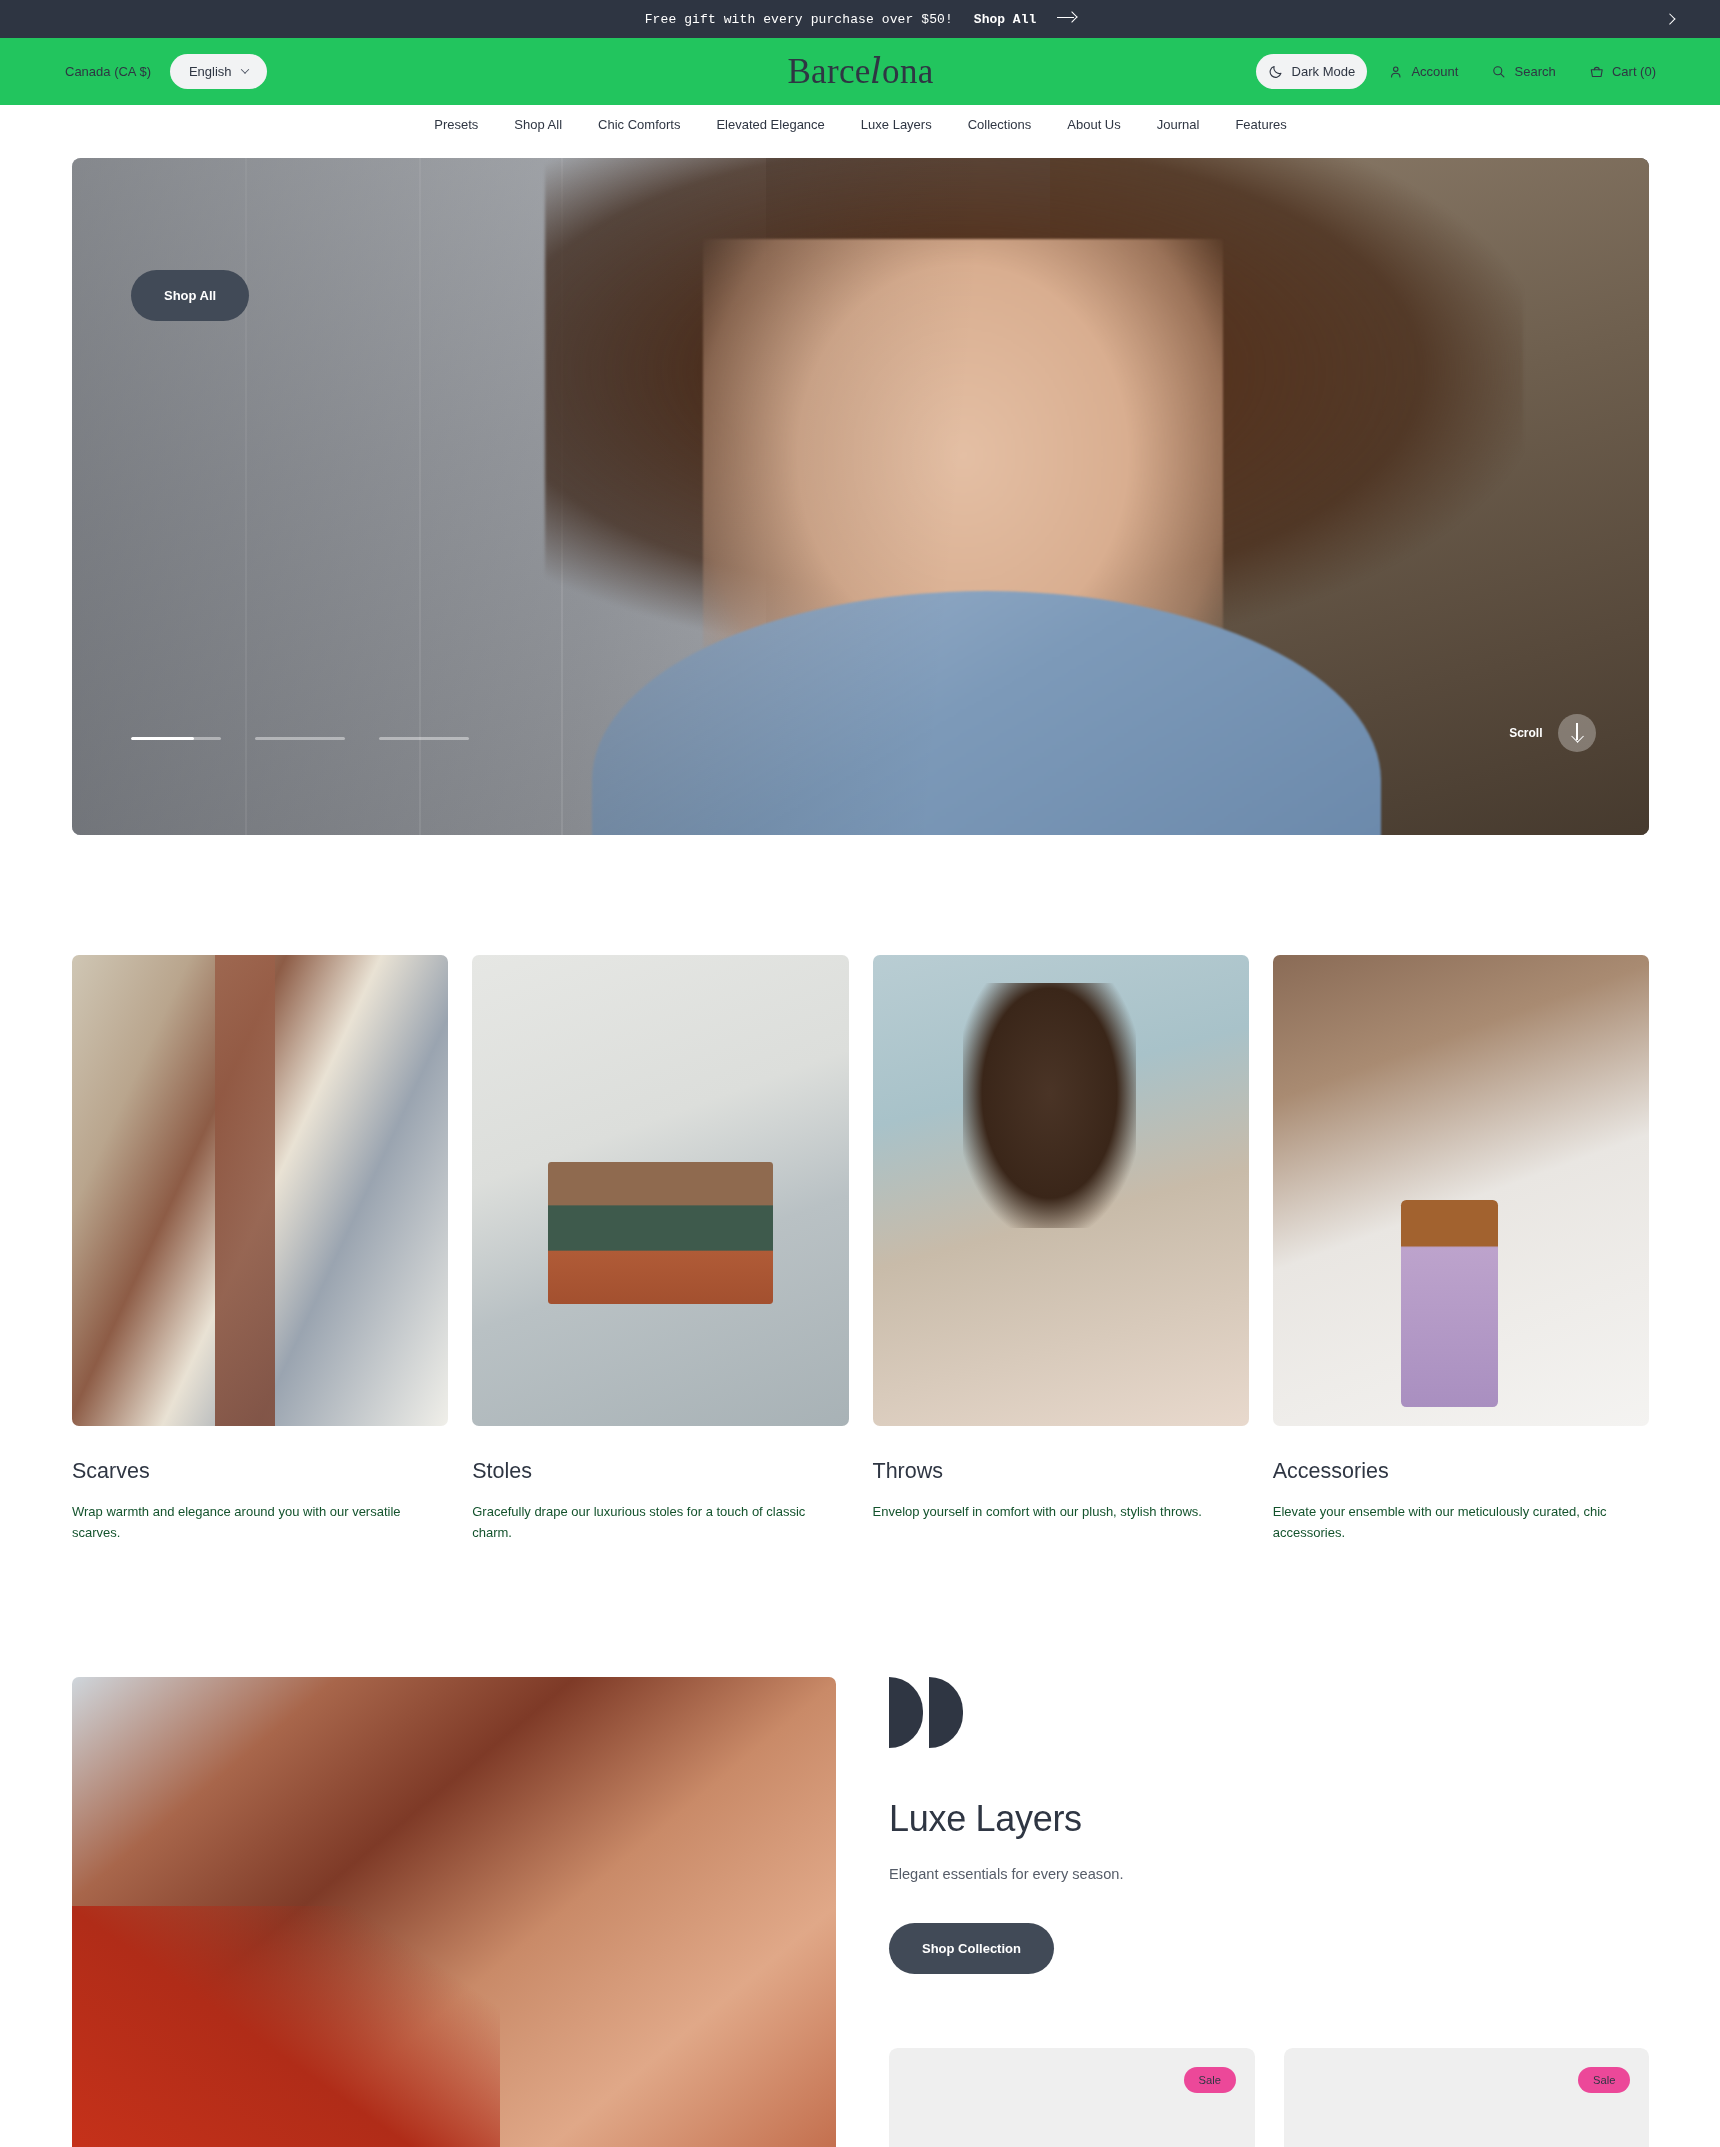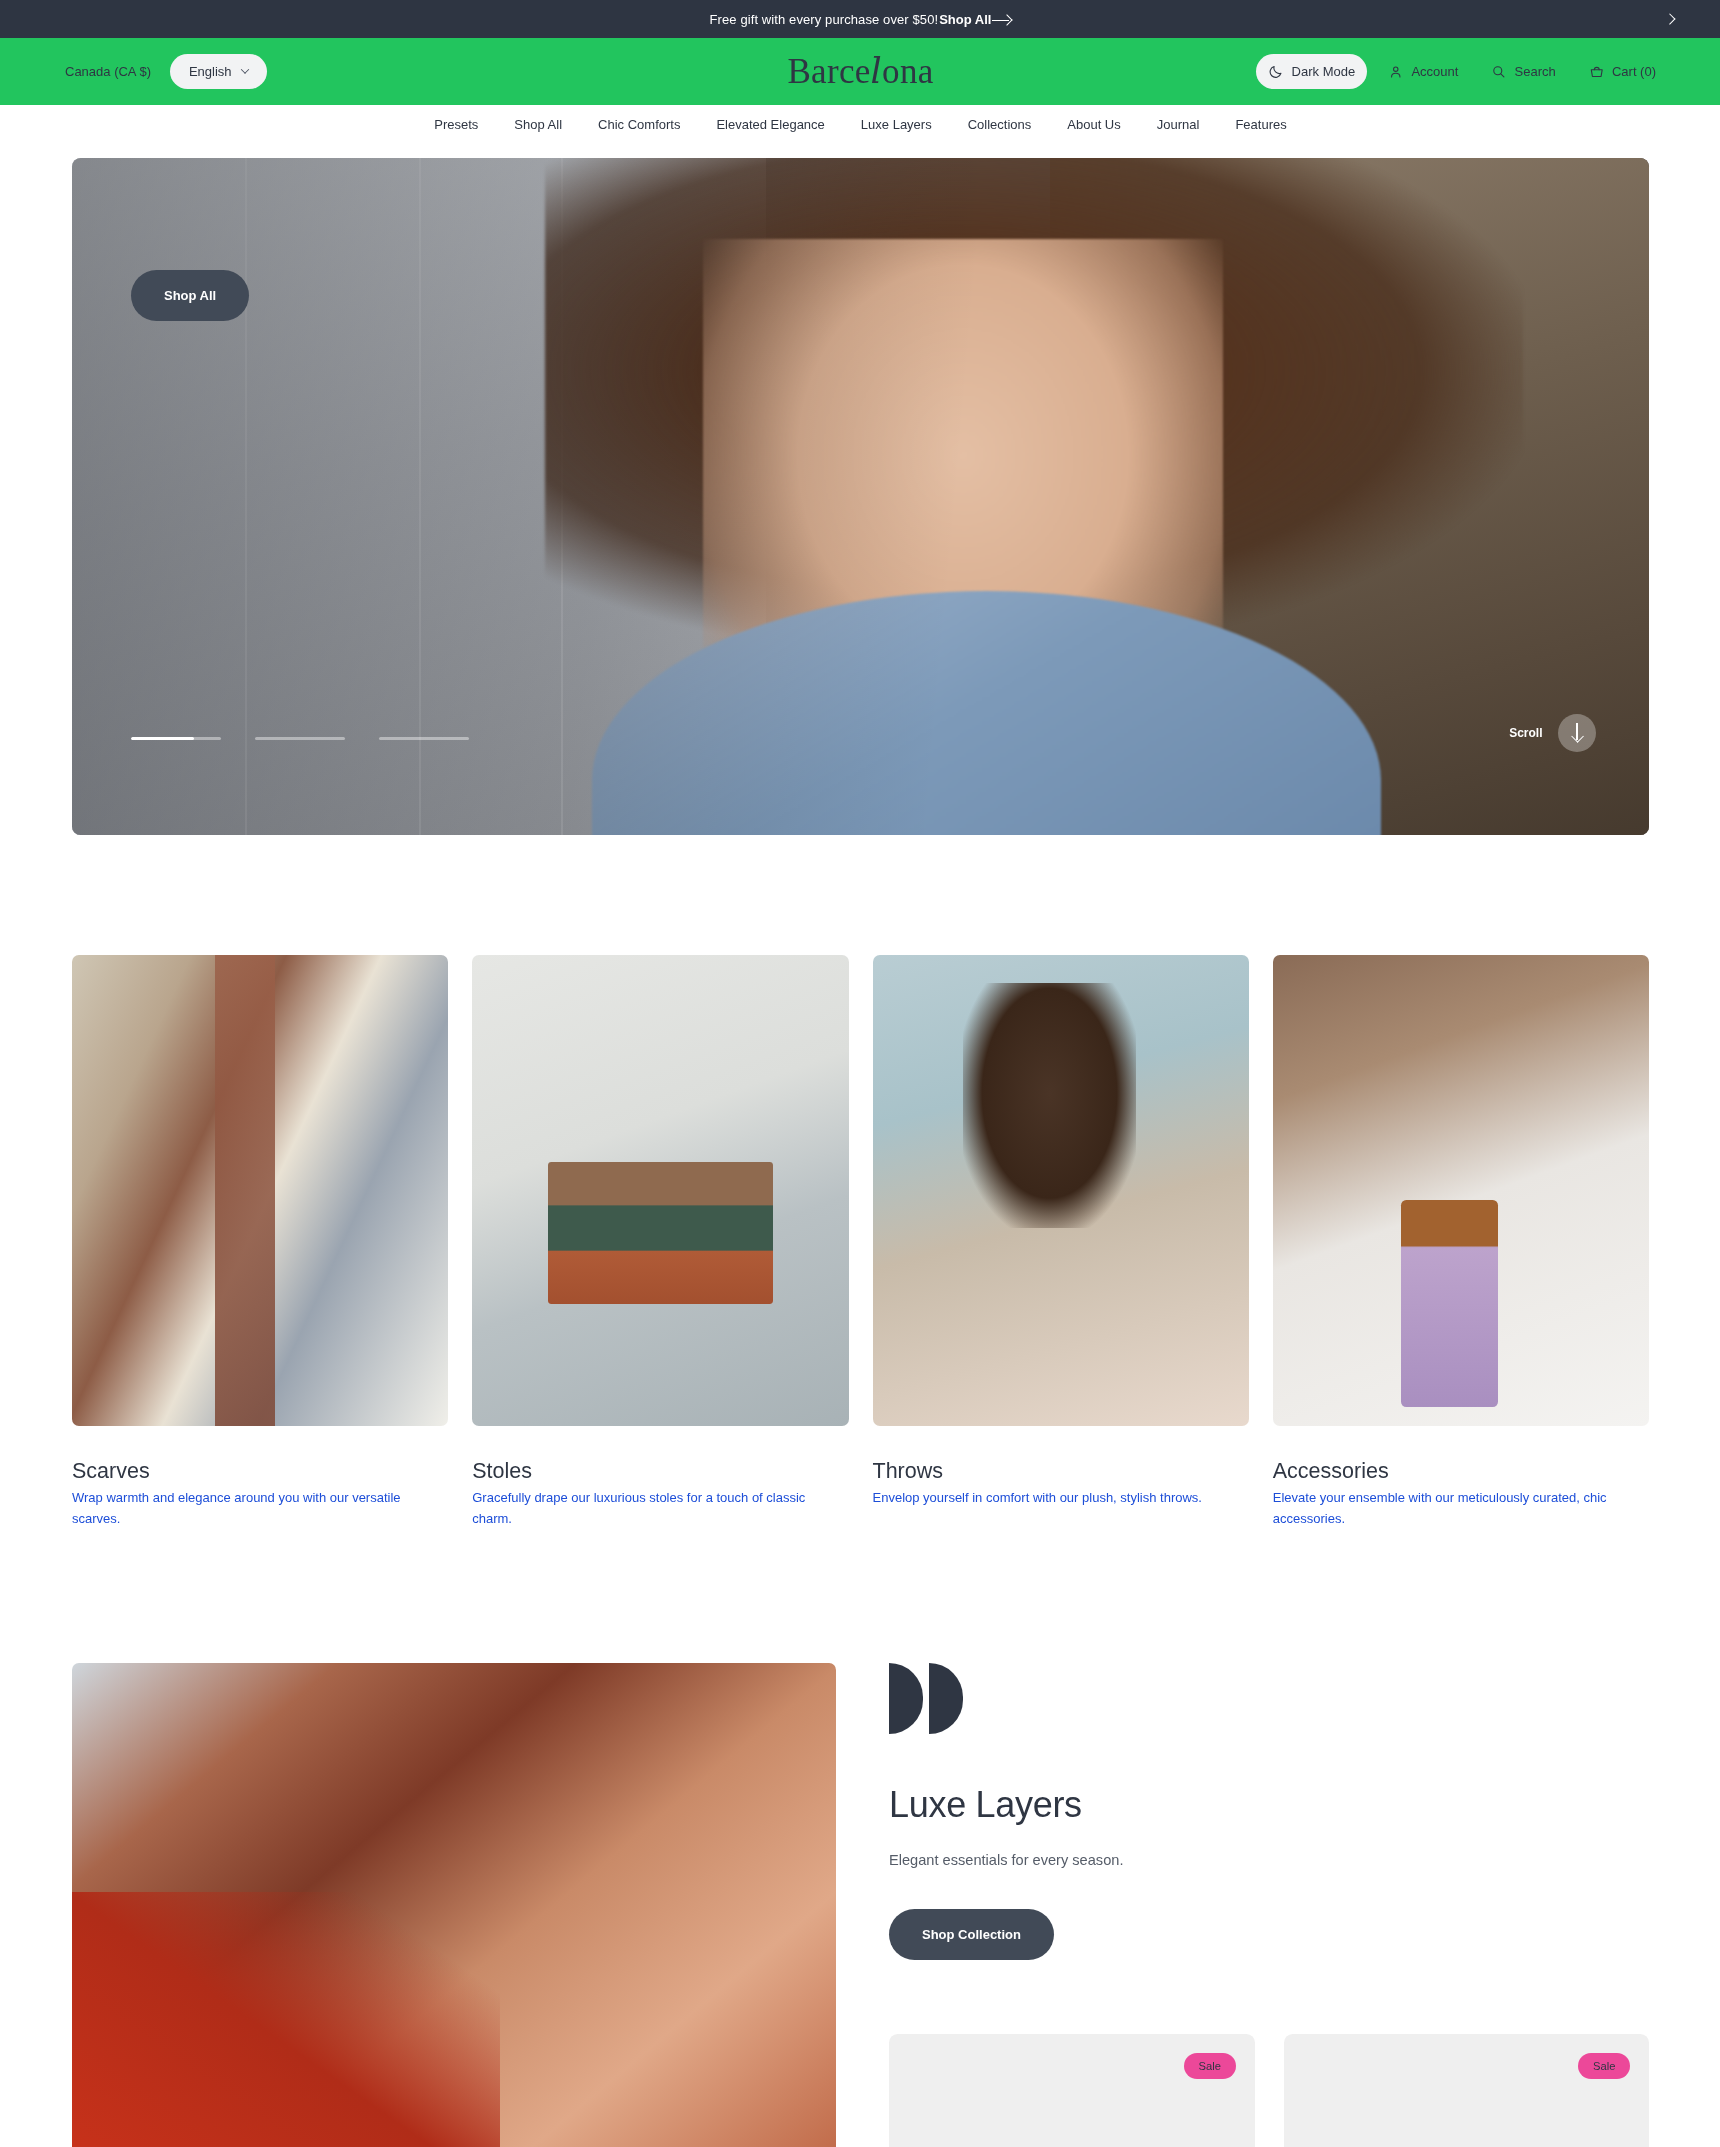--- a/index.html
+++ b/index.html
@@ -12,21 +12,21 @@
     -webkit-font-smoothing:antialiased;
   }
   body { width:1721px; min-height:2148px; overflow-x:hidden; }
 
   
   .announce{
     height:38px; background:#2e3542; color:#fff;
     display:flex; align-items:center; justify-content:center;
     position:relative; font-size:13px;
   }
-  .announce-inner{ display:flex; align-items:flex-end; gap:1px; }
+  .announce-inner{ display:flex; align-items:flex-start; gap:21px;font-family:Liberation Mono, monospace; }
   .announce-text{ font-weight:400; letter-spacing:0.1px; }
   .announce-link{ font-weight:700; text-decoration:none; color:#fff; }
   .arrow-r{ display:inline-block; width:19px; height:12px; position:relative; }
   .arrow-r:before{ content:""; position:absolute; left:0; top:5.2px; width:17px; height:1.4px; background:#fff; }
   .arrow-r:after{ content:""; position:absolute; right:0.9px; top:1.9px; width:6.9px; height:6.9px;
     border-top:1.4px solid #fff; border-right:1.4px solid #fff; transform:rotate(45deg); }
   .announce-next{
     position:absolute; right:38px; top:50%; transform:translateY(-50%);
     width:26px; height:26px; display:flex; align-items:center; justify-content:center;
     background:none; border:none; cursor:pointer;
@@ -127,21 +127,21 @@
   }
   .arrow-d{ position:relative; width:12px; height:19px; }
   .arrow-d:before{ content:""; position:absolute; left:5.2px; top:0; width:1.5px; height:17px; background:#fff; }
   .arrow-d:after{ content:""; position:absolute; left:1.9px; bottom:1.7px; width:7.7px; height:7.7px;
     border-bottom:1.5px solid #fff; border-left:1.5px solid #fff; transform:rotate(-45deg); }
 
   
   .cats{ display:grid; grid-template-columns:repeat(4,1fr); gap:24px; padding:120px 72px 0; }
   .cat-img{ height:471px; border-radius:6.9px; overflow:hidden; position:relative; cursor:pointer; }
   .cat-title{ margin-top:33px; font-size:21.5px; font-weight:400; color:#2f3643; }
-  .cat-desc{ margin-top:3px; font-size:13px; line-height:1.62; color:#1d4ed8; }
+  .cat-desc{ margin-top:17px; font-size:13px; line-height:1.62; color:#14532d; }
 
   .i1{ background:linear-gradient(115deg,#cfc6b4 0%,#b9a58d 20%,#8d5c46 36%,#e9e2d4 52%,#9aa4b0 68%,#f0efe9 100%); }
   .i1:after{ content:""; position:absolute; left:38%; top:0; width:16%; height:100%; background:linear-gradient(180deg,#9b6049,#7d4735); opacity:.85; }
   .i2{ background:linear-gradient(160deg,#e6e7e4 0%,#dcdedb 38%,#b9c1c4 62%,#a8b2b6 100%); }
   .i2:after{ content:""; position:absolute; left:20%; top:44%; width:60%; height:30%;
     background:linear-gradient(180deg,#8f6a4f 0%,#8f6a4f 30%,#3e5a4c 31%,#3e5a4c 62%,#b05b37 63%,#a3502f 100%);
     border-radius:3.4px; }
   .i3{ background:linear-gradient(165deg,#b9cdd3 0%,#a8c2c9 30%,#c8bba9 55%,#e8d9cd 100%); }
   .i3:after{ content:""; position:absolute; left:24%; top:6%; width:46%; height:52%;
     background:radial-gradient(ellipse at 50% 45%,#4a3426 0%,#3a2619 55%,rgba(58,38,25,0) 78%); }

